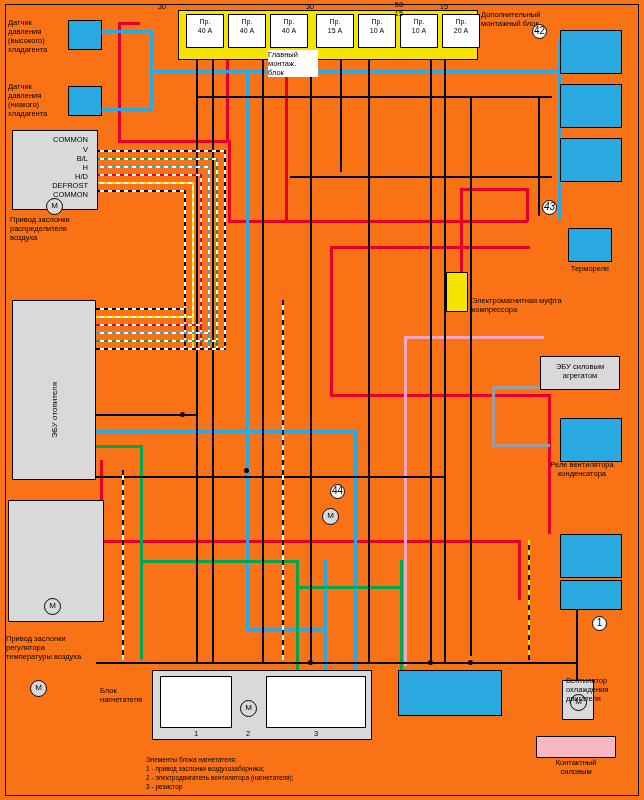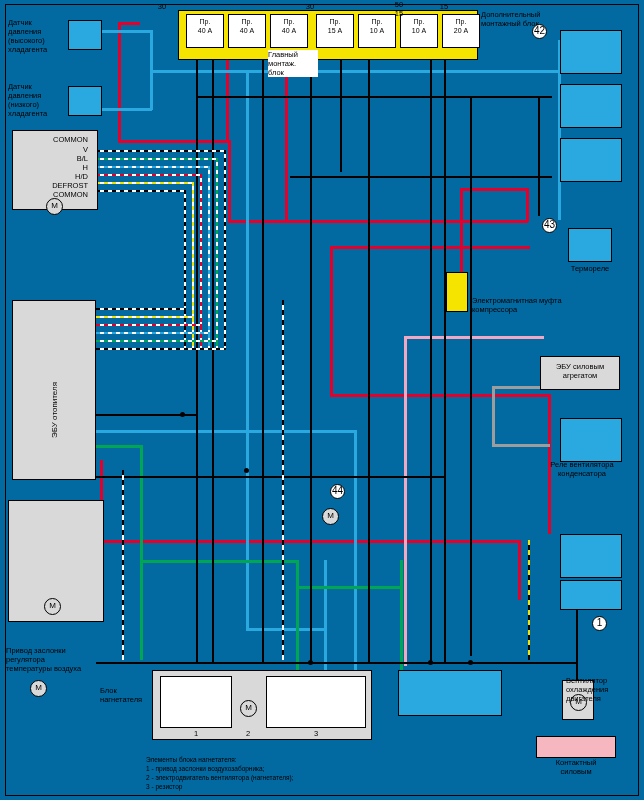--- a/index.html
+++ b/index.html
@@ -1,17 +1,17 @@
 <!DOCTYPE html>
 <html><head>
 <meta charset="utf-8">
 <style>
   html,body{margin:0;padding:0;background:#ffffff;}
   body{font-family:"Liberation Sans", sans-serif;}
-  #root{position:relative;width:644px;height:800px;overflow:hidden;background:#0369a1;}
+  #root{position:relative;width:644px;height:800px;overflow:hidden;background:#f97316;}
   .frame{position:absolute;left:5px;top:4px;width:634px;height:792px;border:1px solid #000;box-sizing:border-box;}
   .lbl{position:absolute;font-size:7.5px;line-height:9px;color:#000;white-space:pre-line;}
   .lbl.c{text-align:center;}
   .lbl.r{text-align:right;}
   .box{position:absolute;box-sizing:border-box;border:1px solid #000;}
   .grey{background:#d9d9d9;}
   .blue{background:#29a9e0;}
   .yellow{background:#f5e400;}
   .pink{background:#f7b7c0;}
   .white{background:#ffffff;}
@@ -176,27 +176,30 @@
 
   <div class="box grey" style="left:12px;top:130px;width:86px;height:80px;"></div>
   <div class="lbl r" style="left:30px;top:135px;width:58px;">COMMON</div>
   <div class="lbl r" style="left:30px;top:145px;width:58px;">V</div>
   <div class="lbl r" style="left:30px;top:154px;width:58px;">B/L</div>
   <div class="lbl r" style="left:30px;top:163px;width:58px;">H</div>
   <div class="lbl r" style="left:30px;top:172px;width:58px;">H/D</div>
   <div class="lbl r" style="left:20px;top:181px;width:68px;">DEFROST</div>
   <div class="lbl r" style="left:20px;top:190px;width:68px;">COMMON</div>
   <div class="motor" style="left:46px;top:198px;">M</div>
+  <div class="lbl" style="left:10px;top:215px;width:92px;">Привод заслонки
+распределителя
+воздуха</div>
 
   <div class="box grey" style="left:12px;top:300px;width:84px;height:180px;"></div>
   <div class="vtext" style="left:50px;top:438px;transform:rotate(-90deg);">ЭБУ отопителя</div>
 
   <div class="box grey" style="left:8px;top:500px;width:96px;height:122px;"></div>
   <div class="motor" style="left:44px;top:598px;">M</div>
-  <div class="lbl" style="left:6px;top:634px;width:100px;margin-top:12px;">Привод заслонки регулятора
+  <div class="lbl" style="left:6px;top:634px;width:100px;">Привод заслонки регулятора
 температуры воздуха</div>
 
   <div class="motor" style="left:30px;top:680px;">M</div>
 
   <div class="lbl" style="left:100px;top:686px;width:56px;">Блок
 нагнетателя</div>
   <div class="box grey" style="left:152px;top:670px;width:220px;height:70px;"></div>
   <div class="box white" style="left:160px;top:676px;width:72px;height:52px;"></div>
   <div class="box white" style="left:266px;top:676px;width:100px;height:52px;"></div>
   <div class="motor" style="left:240px;top:700px;">M</div>
@@ -233,21 +236,21 @@
 
   <div class="box grey" style="left:540px;top:356px;width:80px;height:34px;"></div>
   <div class="lbl c" style="left:540px;top:362px;width:80px;">ЭБУ силовым
 агрегатом</div>
 
   <div class="box yellow" style="left:446px;top:272px;width:22px;height:40px;"></div>
   <div class="lbl" style="left:472px;top:296px;width:92px;">Электромагнитная муфта
 компрессора</div>
 
   <div class="circnum" style="left:532px;top:24px;">42</div>
-  <div class="circnum" style="left:542px;top:218px;">43</div>
+  <div class="circnum" style="left:542px;top:200px;font-style:italic;">43</div>
   <div class="circnum" style="left:330px;top:484px;">44</div>
   <div class="circnum" style="left:592px;top:616px;">1</div>
   <div class="motor" style="left:322px;top:508px;">M</div>
 
   <div class="node" style="left:244px;top:468px;"></div>
   <div class="node" style="left:180px;top:412px;"></div>
   <div class="node" style="left:308px;top:660px;"></div>
   <div class="node" style="left:428px;top:660px;"></div>
   <div class="node" style="left:468px;top:660px;"></div>
 </div>

